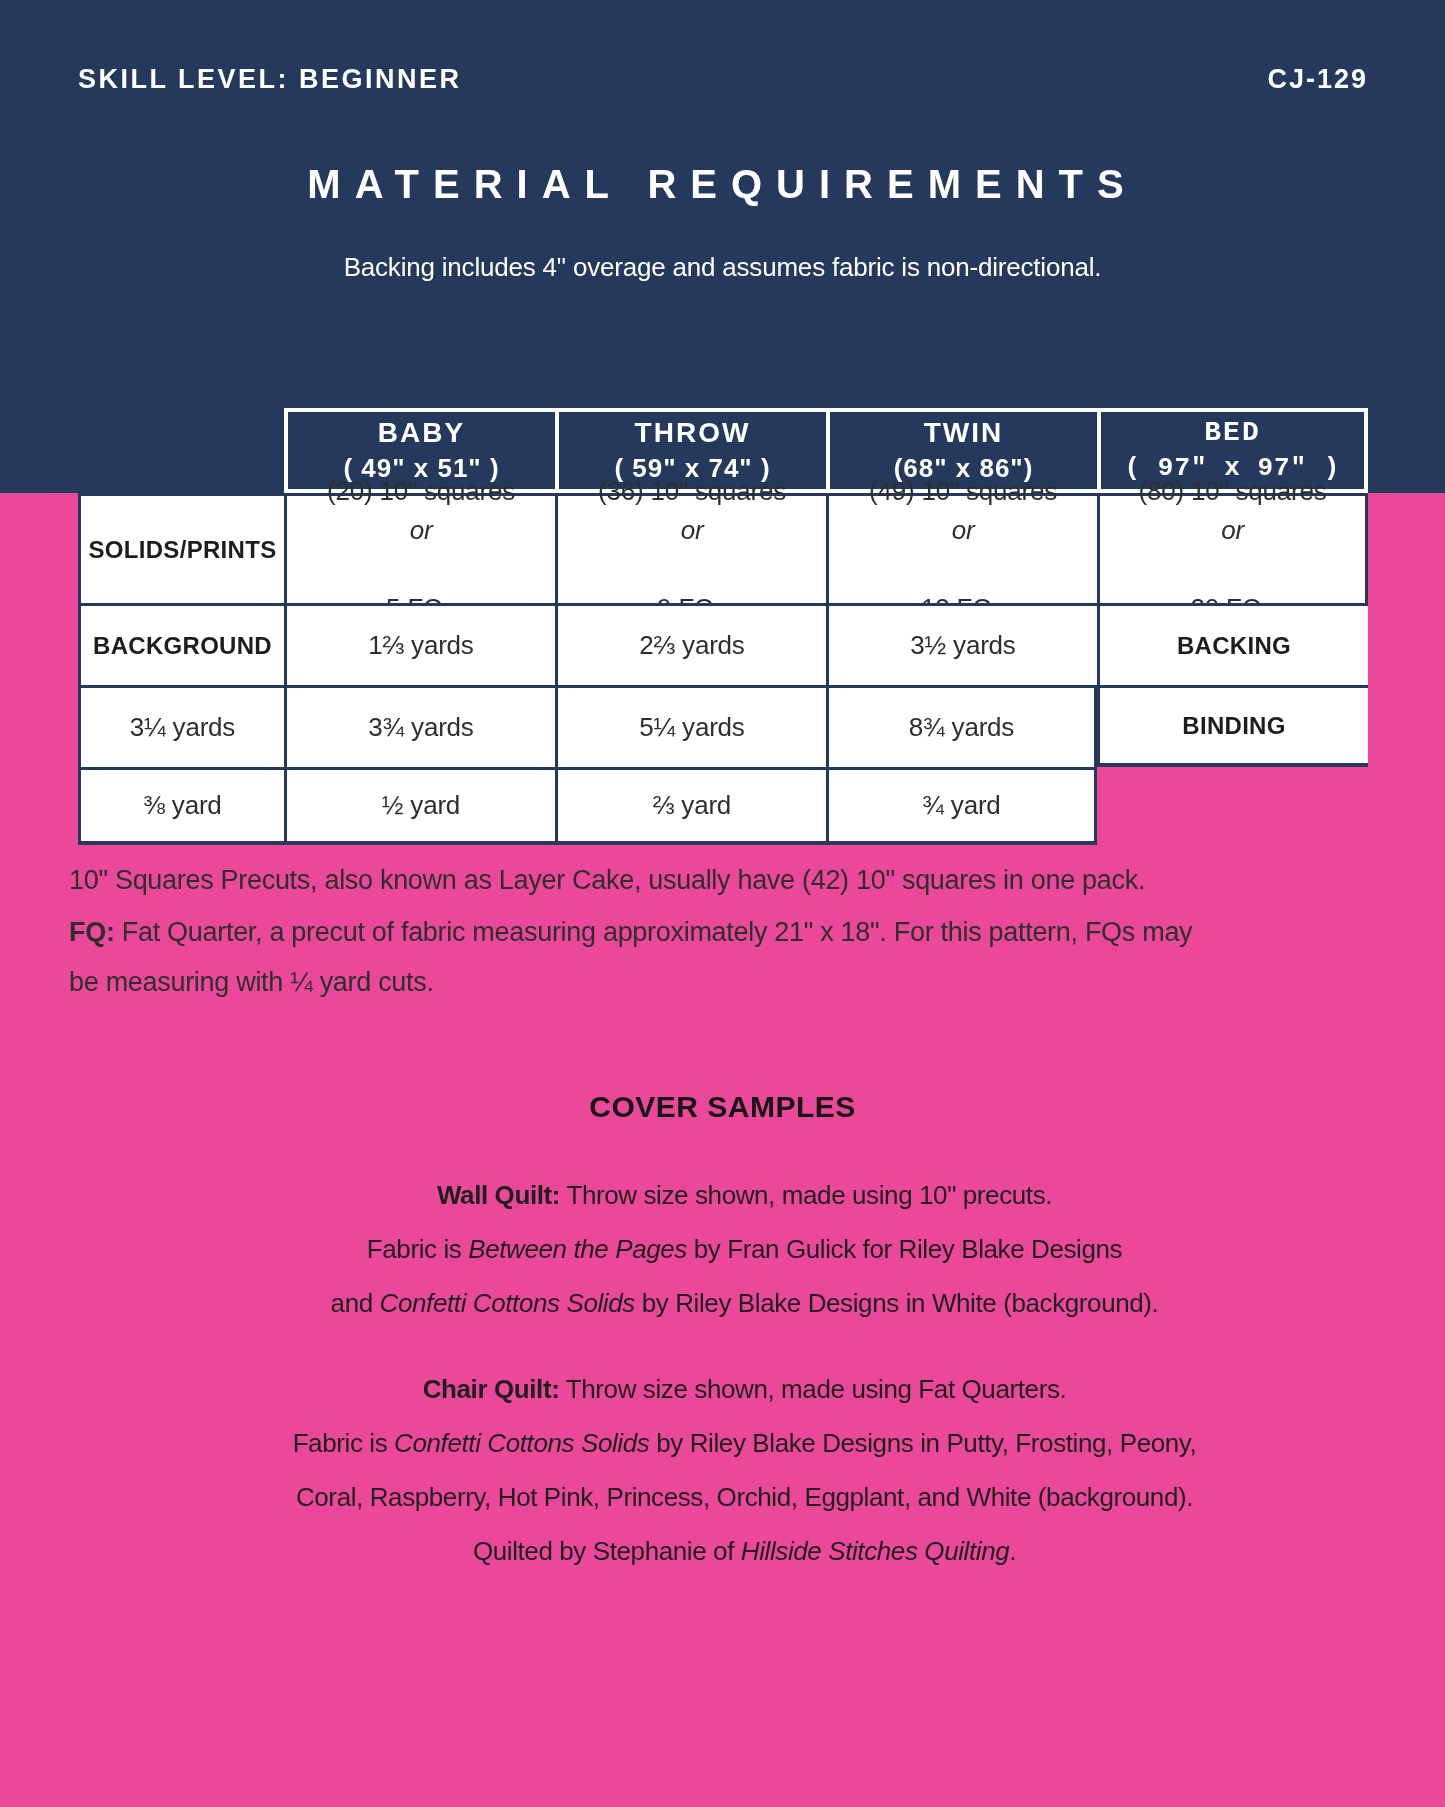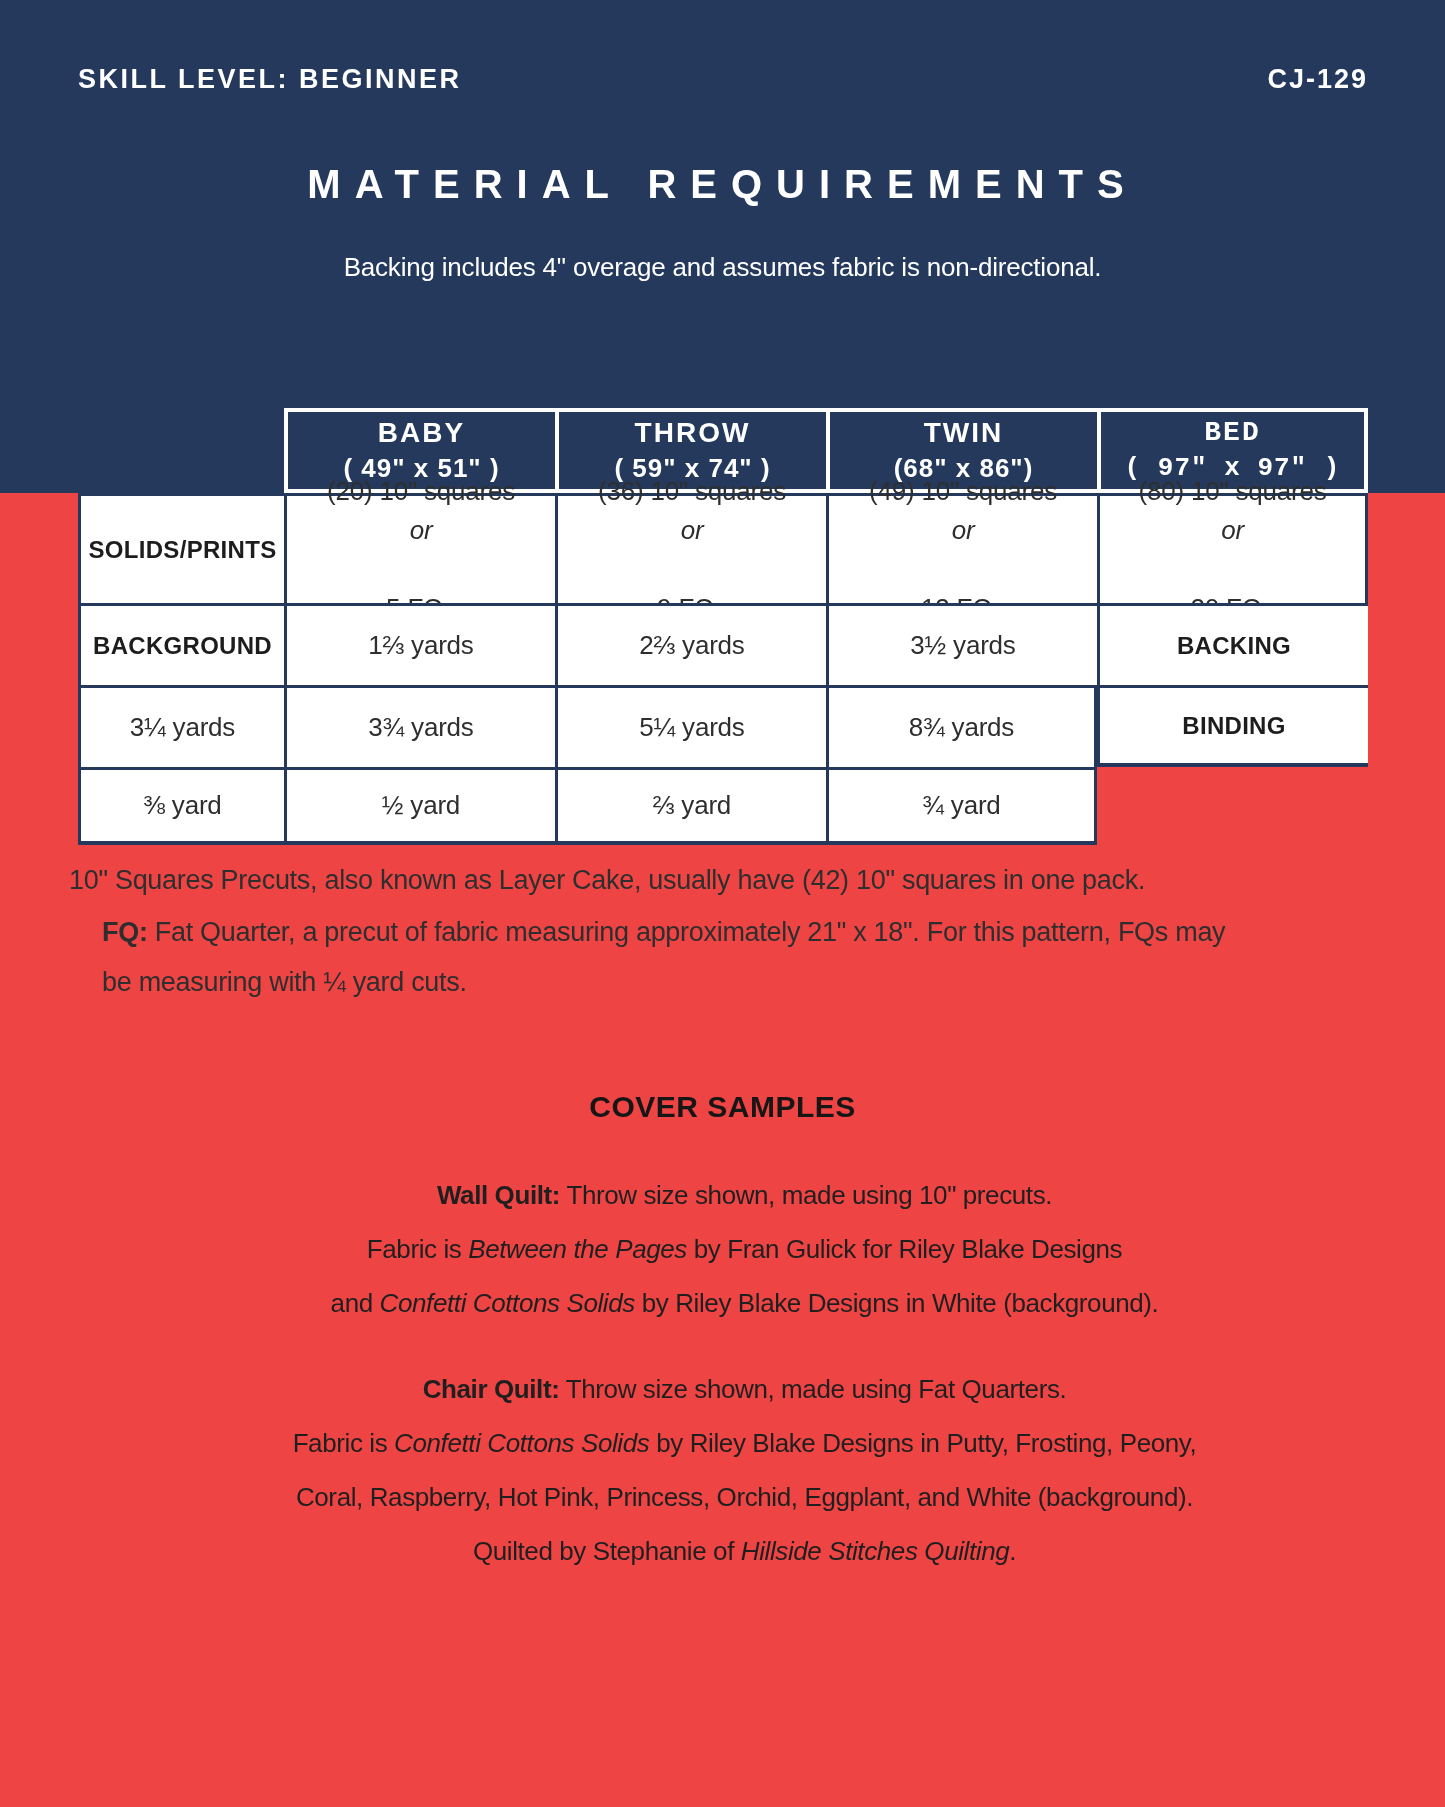--- a/index.html
+++ b/index.html
@@ -4,21 +4,21 @@
 <style>
   :root{
     --navy:#24395B;
     --ink:#262626;
   }
   *{box-sizing:border-box;margin:0;padding:0;}
   html,body{background:#e8e8e8;}
   .page{
     position:relative;
     width:1445px;height:1807px;
-    background:#ef4444;
+    background:#ec4899;
     font-family:"Liberation Sans","DejaVu Sans",sans-serif;
     color:var(--ink);
     margin:0 auto;
     overflow:hidden;
   }
   .navy-band{
     position:absolute;left:0;top:0;width:1445px;height:493px;
     background:var(--navy);
   }
   .skill-level{
@@ -66,21 +66,21 @@
   .data-cell.last-col{border-right:3px solid var(--navy);}
   .label-cell.last-row,.data-cell.last-row{border-bottom:4px solid var(--navy);}
   .label-cell{font-size:24px;font-weight:700;letter-spacing:0.3px;color:#1d1d1d;}
   .data-cell{font-size:26px;line-height:1.5;color:#2e2e2e;letter-spacing:-0.2px;}
   
   .note{
     position:absolute;left:69px;width:1330px;
     font-size:27px;line-height:50px;color:#2e2e2e;letter-spacing:-0.3px;
   }
   .note-1{top:855px;}
-  .note-2{top:907px;margin-left:33px;}
+  .note-2{top:907px;}
   
   .cover-heading{
     position:absolute;left:0;right:0;top:1090px;
     text-align:center;font-size:30px;font-weight:700;letter-spacing:0.5px;color:#161616;
   }
   .cover-par{
     position:absolute;left:0;right:0;
     text-align:center;font-size:26px;line-height:54px;color:#1f1f1f;letter-spacing:-0.4px;padding-left:44px;
   }
   .wall-quilt{top:1168px;}

